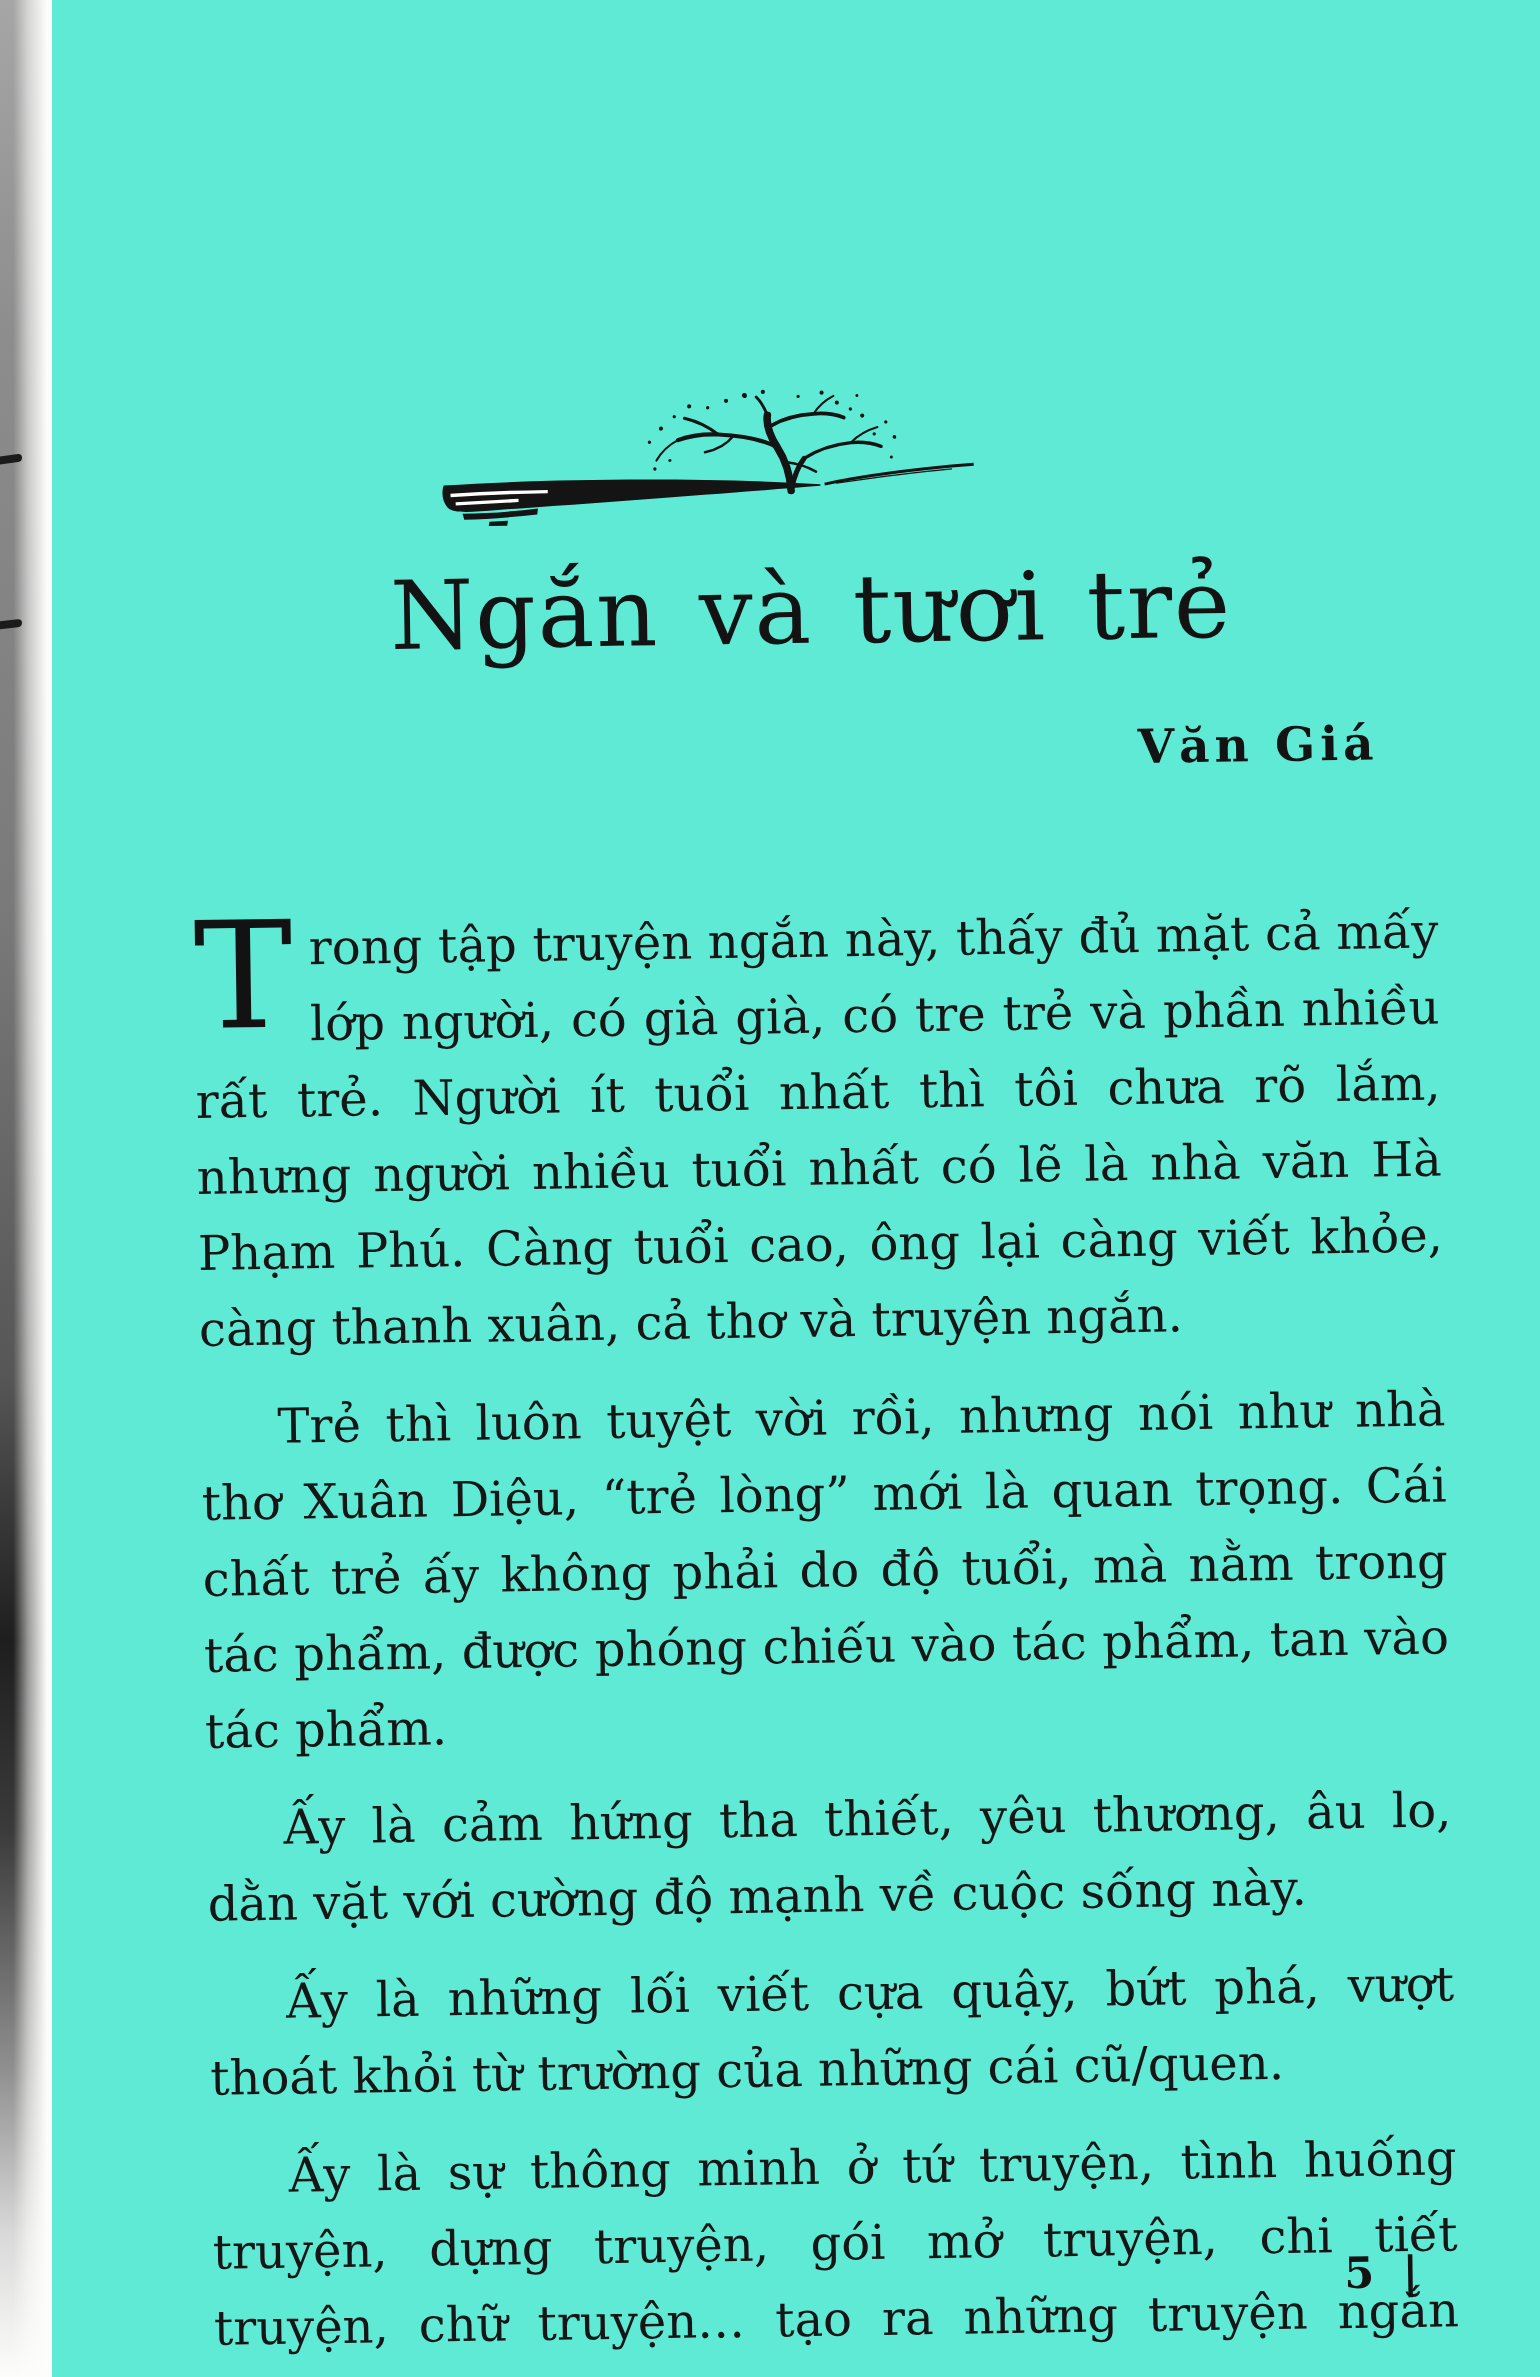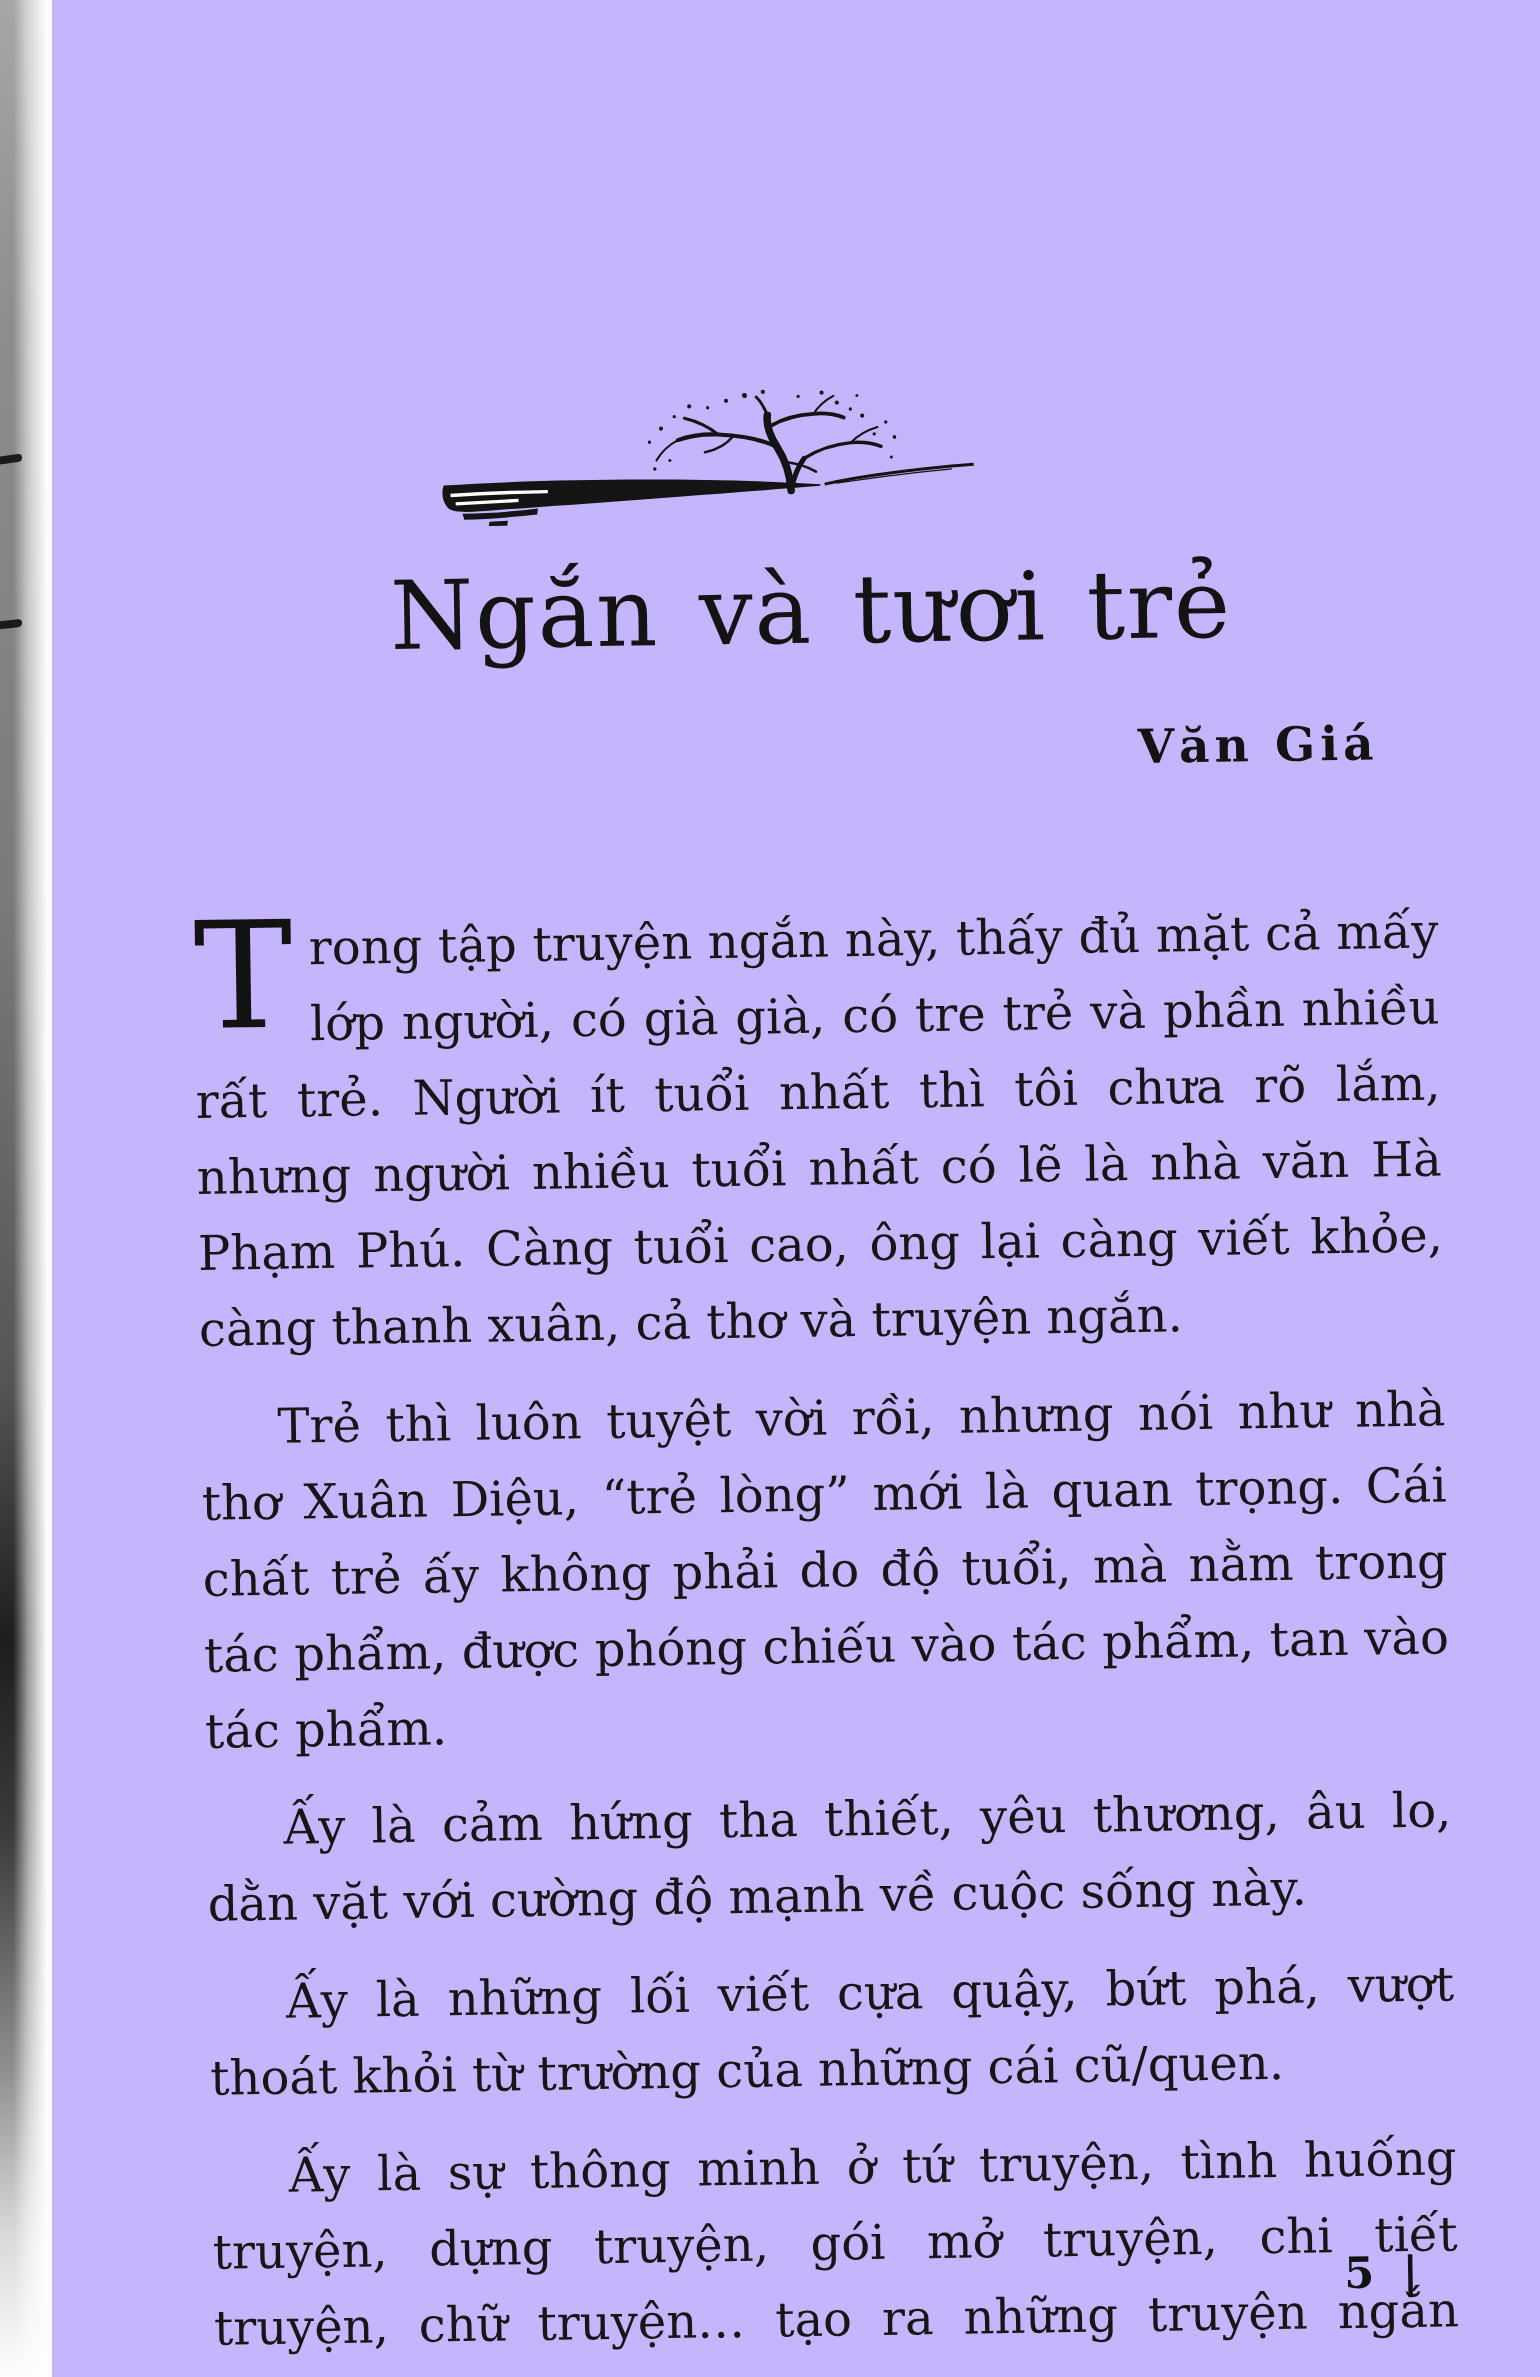--- a/index.html
+++ b/index.html
@@ -2,21 +2,21 @@
 <html style="font-size:13.3px"><head>
 <meta charset="utf-8">
 <style>
   html, body { margin: 0; padding: 0; }
   body { width: 1541px; height: 2377px; background: #ffffff; }
 
   .page {
     position: relative;
     width: 1541px;
     height: 2377px;
-    background: #c4b5fd;
+    background: #5eead4;
     overflow: hidden;
     font-family: "DejaVu Serif", "Liberation Serif", serif;
     color: #161616;
   }
 
   
   .spine-shadow {
     position: absolute;
     left: 0; top: 0;
     width: 52px; height: 2377px;

